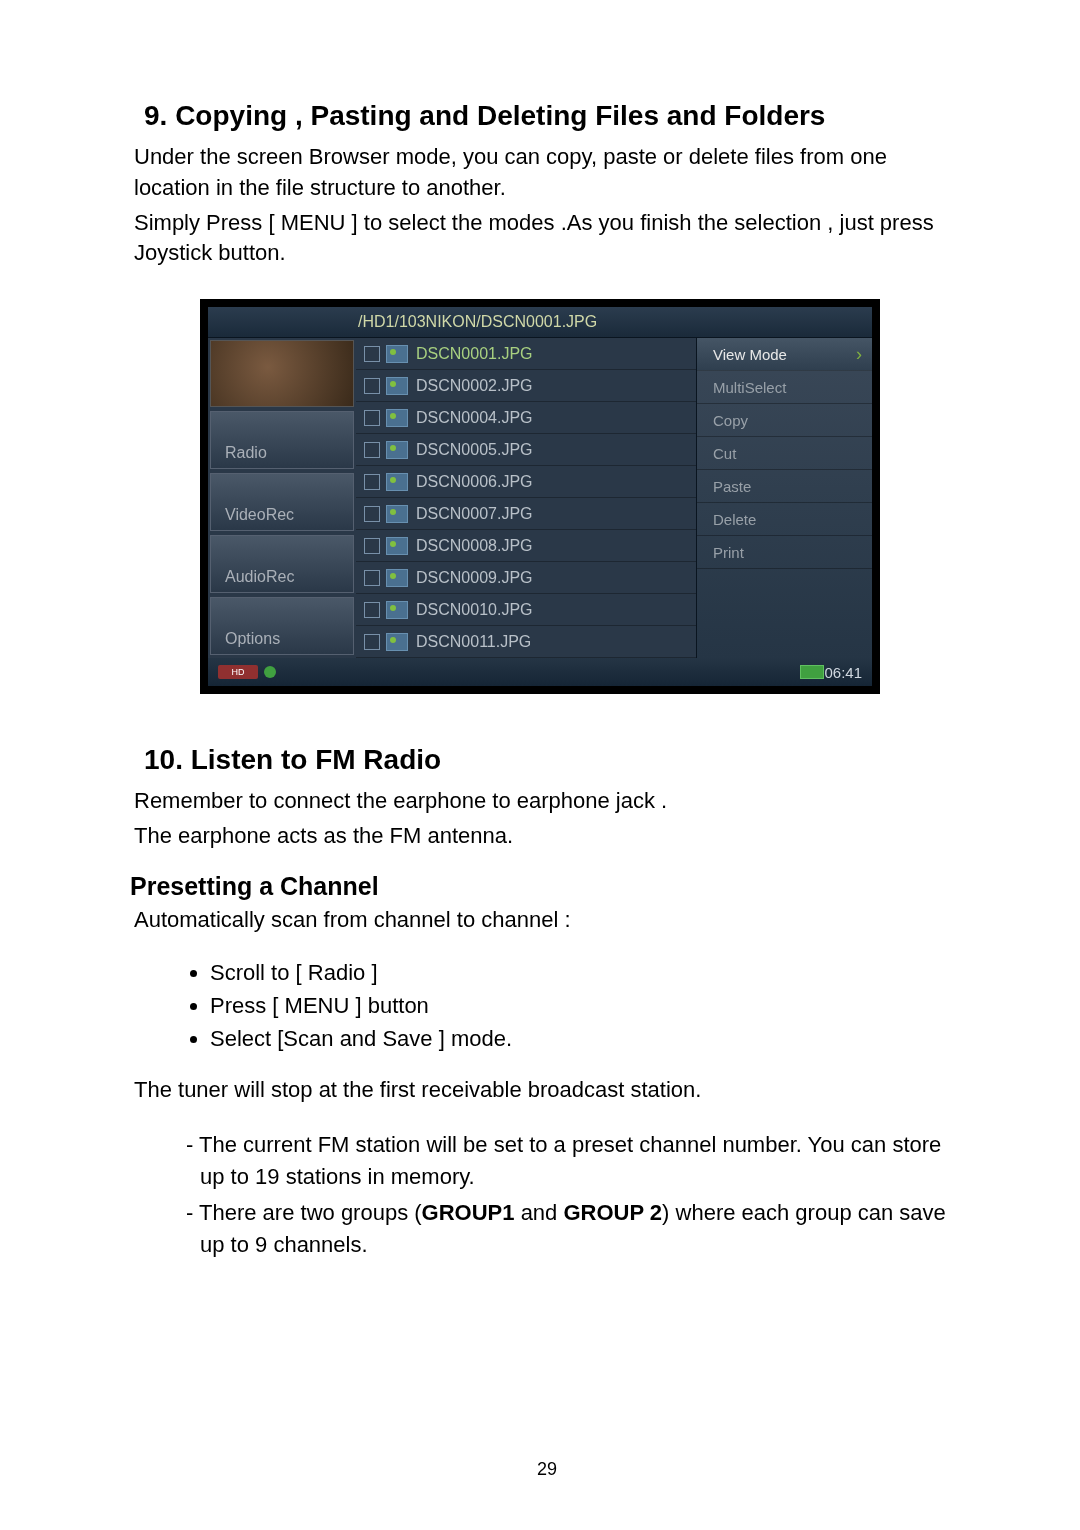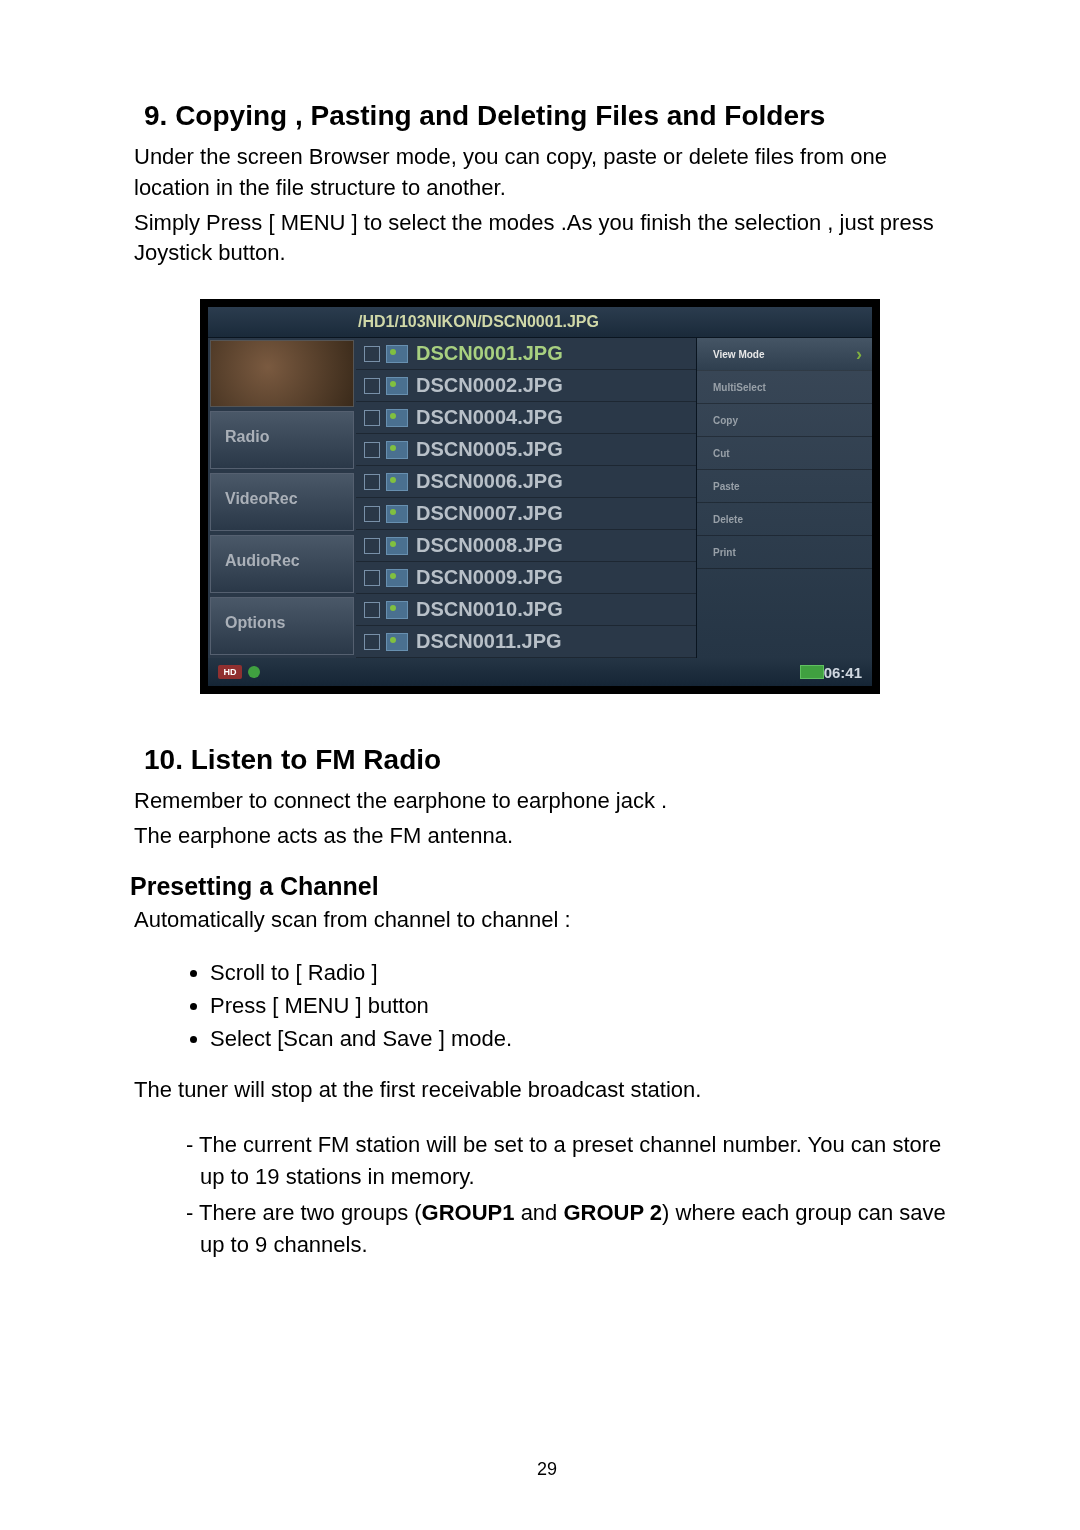--- a/index.html
+++ b/index.html
@@ -28,21 +28,20 @@
   }
   .body-text {
     margin-bottom: 30px;
   }
   .screenshot {
     width: 680px;
     margin: 20px auto 50px auto;
     border: 8px solid #000;
     background: #0c4a6e;
     box-sizing: border-box;
-    font-weight: bold;
   }
   .ss-path-row {
     height: 30px;
     background: linear-gradient(#2b3c4e, #1a2a3a);
     color: #d0d8a8;
     font-size: 16px;
     padding-left: 150px;
     line-height: 30px;
     border-bottom: 1px solid #0a1520;
   }
@@ -61,38 +60,38 @@
     background: radial-gradient(circle at 40% 40%, #7a5a40, #3a2a1a);
     border: 1px solid #555;
     margin: 2px;
   }
   .ss-side-item {
     height: 58px;
     background: linear-gradient(#4a5868, #2a3848);
     color: #aab0b8;
     font-size: 16px;
     display: flex;
-    align-items: center;
+    align-items: flex-end;
     padding: 0 0 6px 14px;
     border: 1px solid #556070;
     margin: 2px;
     box-sizing: border-box;
   }
   .ss-filelist {
     flex: 1;
     display: flex;
     flex-direction: column;
     background: #2a3848;
   }
   .ss-file {
     height: 32px;
     display: flex;
     align-items: center;
     color: #b8c0c8;
-    font-size: 20px;
+    font-size: 16px;
     border-bottom: 1px solid rgba(0,0,0,0.3);
     padding-left: 8px;
   }
   .ss-file.selected .ss-filename {
     color: #a8d080;
   }
   .ss-chk {
     width: 14px;
     height: 14px;
     border: 1px solid #7890a8;
@@ -117,21 +116,21 @@
   .ss-menu {
     width: 175px;
     background: linear-gradient(#3a4858, #253545);
     display: flex;
     flex-direction: column;
     border-left: 1px solid #0a1520;
   }
   .ss-menu-item {
     height: 32px;
     color: #98a0a8;
-    font-size: 10px;
+    font-size: 15px;
     display: flex;
     align-items: center;
     padding-left: 16px;
     border-bottom: 1px solid rgba(0,0,0,0.3);
     position: relative;
   }
   .ss-menu-item.selected {
     color: #e8e8e8;
     background: linear-gradient(#455565, #2f3f4f);
   }
@@ -151,21 +150,21 @@
     padding: 0 10px;
     color: #d0d8e0;
     font-size: 15px;
   }
   .ss-status-left {
     display: flex;
     align-items: center;
     gap: 6px;
   }
   .ss-badge {
-    width: 24px; height: 14px;
+    width: 40px; height: 14px;
     background: #903030;
     border-radius: 2px;
     font-size: 9px;
     color: #fff;
     display: flex;
     align-items: center;
     justify-content: center;
   }
   .ss-dot {
     width: 12px; height: 12px;

